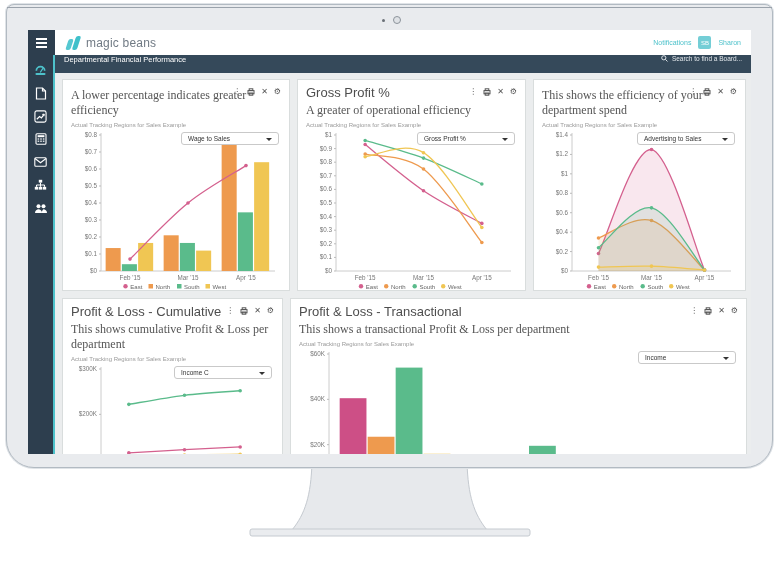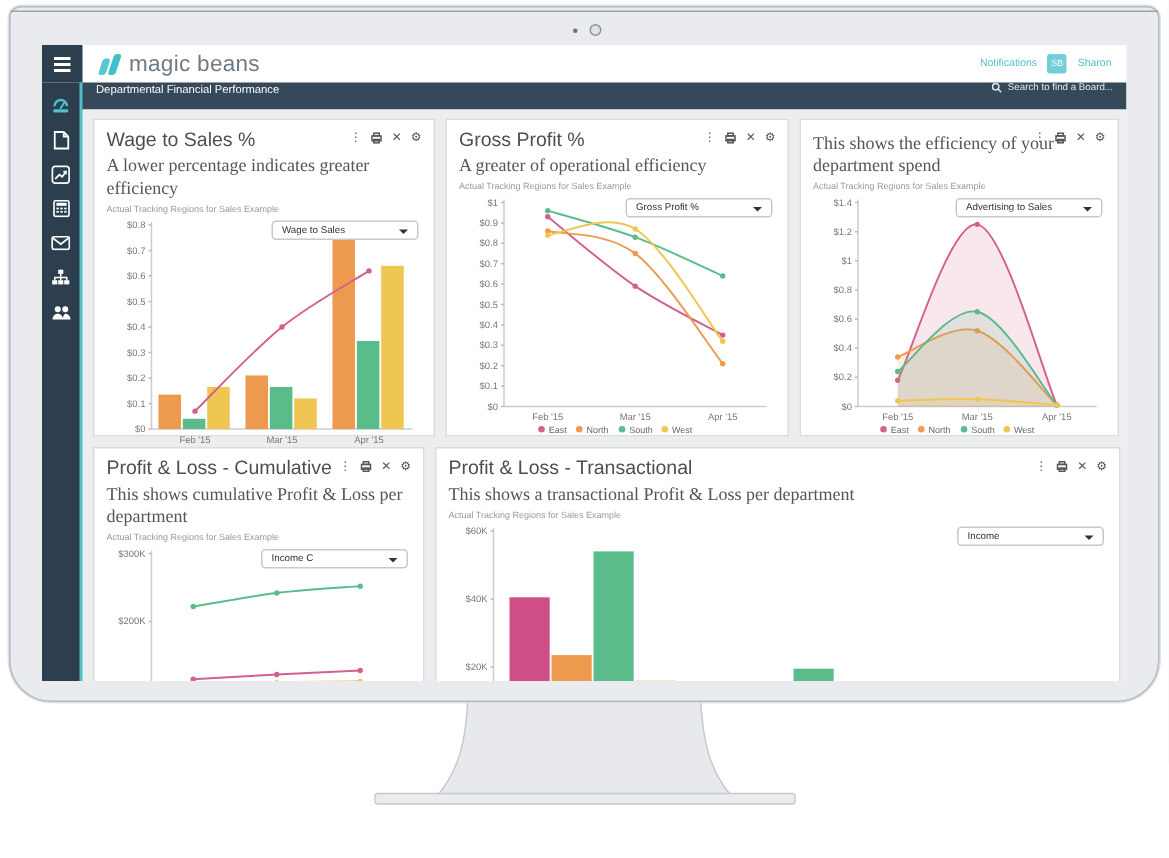--- a/index.html
+++ b/index.html
@@ -18,21 +18,21 @@
   .screen{position:absolute;left:21px;top:25px;width:723px;height:424px;background:#fff;overflow:hidden;}
 
   
   .topbar{height:25px;background:#fff;display:flex;align-items:center;}
   .burger{width:27px;height:25px;background:#2d3e4e;display:flex;flex-direction:column;justify-content:center;align-items:center;gap:2px;flex:0 0 27px;cursor:pointer;}
   .burger i{display:block;width:11px;height:2px;background:#fff;}
   .logo-wrap{display:flex;align-items:center;gap:7px;margin-left:12px;}
   .logo-mark{display:flex;gap:2px;}
   .logo-mark i{display:block;width:5px;height:14px;background:#3fc0ca;border-radius:2px;transform:skewX(-18deg);}
   .logo-mark i:first-child{height:11px;margin-top:3px;background:#55c8d1;}
-  .brand{font-size:15px;color:#707a84;letter-spacing:.2px;}
+  .brand{font-size:12px;color:#707a84;letter-spacing:.2px;}
   .topbar-right{margin-left:auto;display:flex;align-items:center;gap:7px;padding-right:10px;}
   .notif{font-size:7px;color:#4ec2cb;cursor:pointer;}
   .avatar{width:13px;height:13px;border-radius:2px;background:#74ced6;color:#fff;font-size:6px;display:flex;align-items:center;justify-content:center;cursor:pointer;}
   .uname{font-size:7px;color:#4ec2cb;cursor:pointer;}
 
   
   .body{display:flex;height:399px;}
   .sidebar{width:25px;flex:0 0 25px;background:#2d3e4e;border-right:2px solid #4ec2cb;display:flex;flex-direction:column;align-items:center;padding-top:8px;gap:9px;}
   .side-ic{width:14px;height:14px;display:flex;align-items:center;justify-content:center;cursor:pointer;}
   .main{flex:1;display:flex;flex-direction:column;min-width:0;}
@@ -165,21 +165,20 @@
                 <path d="M5 5 L7.4 7.4" stroke="#e3e8ec" stroke-width="1.1"></path>
               </svg>
               <span>Search to find a Board...</span>
             </span>
           </div>
 
           <div class="content">
             <div class="row">
 
               <div class="panel h-p1" style="width:228px;">
-                <div class="p-title">Wage to Sales %</div>
                 <div class="p-icons">
                   <span>⋮</span>
                   <span>
                       <svg width="8" height="8" viewBox="0 0 8 8">
                         <rect class="prt" x="1" y="2.6" width="6" height="3.2"></rect>
                         <rect class="prt" x="2.2" y="0.8" width="3.6" height="1.8"></rect>
                         <rect class="prt" x="2.2" y="5" width="3.6" height="2.2"></rect>
                       </svg>
                     </span>
                   <span>✕</span>

